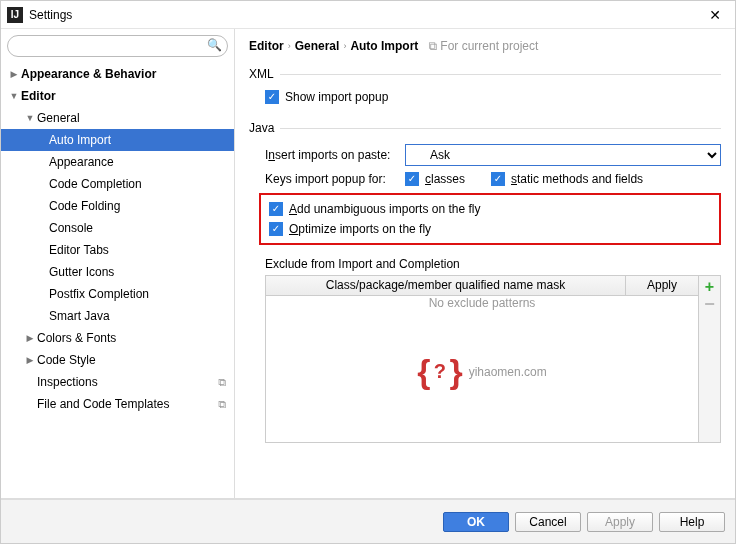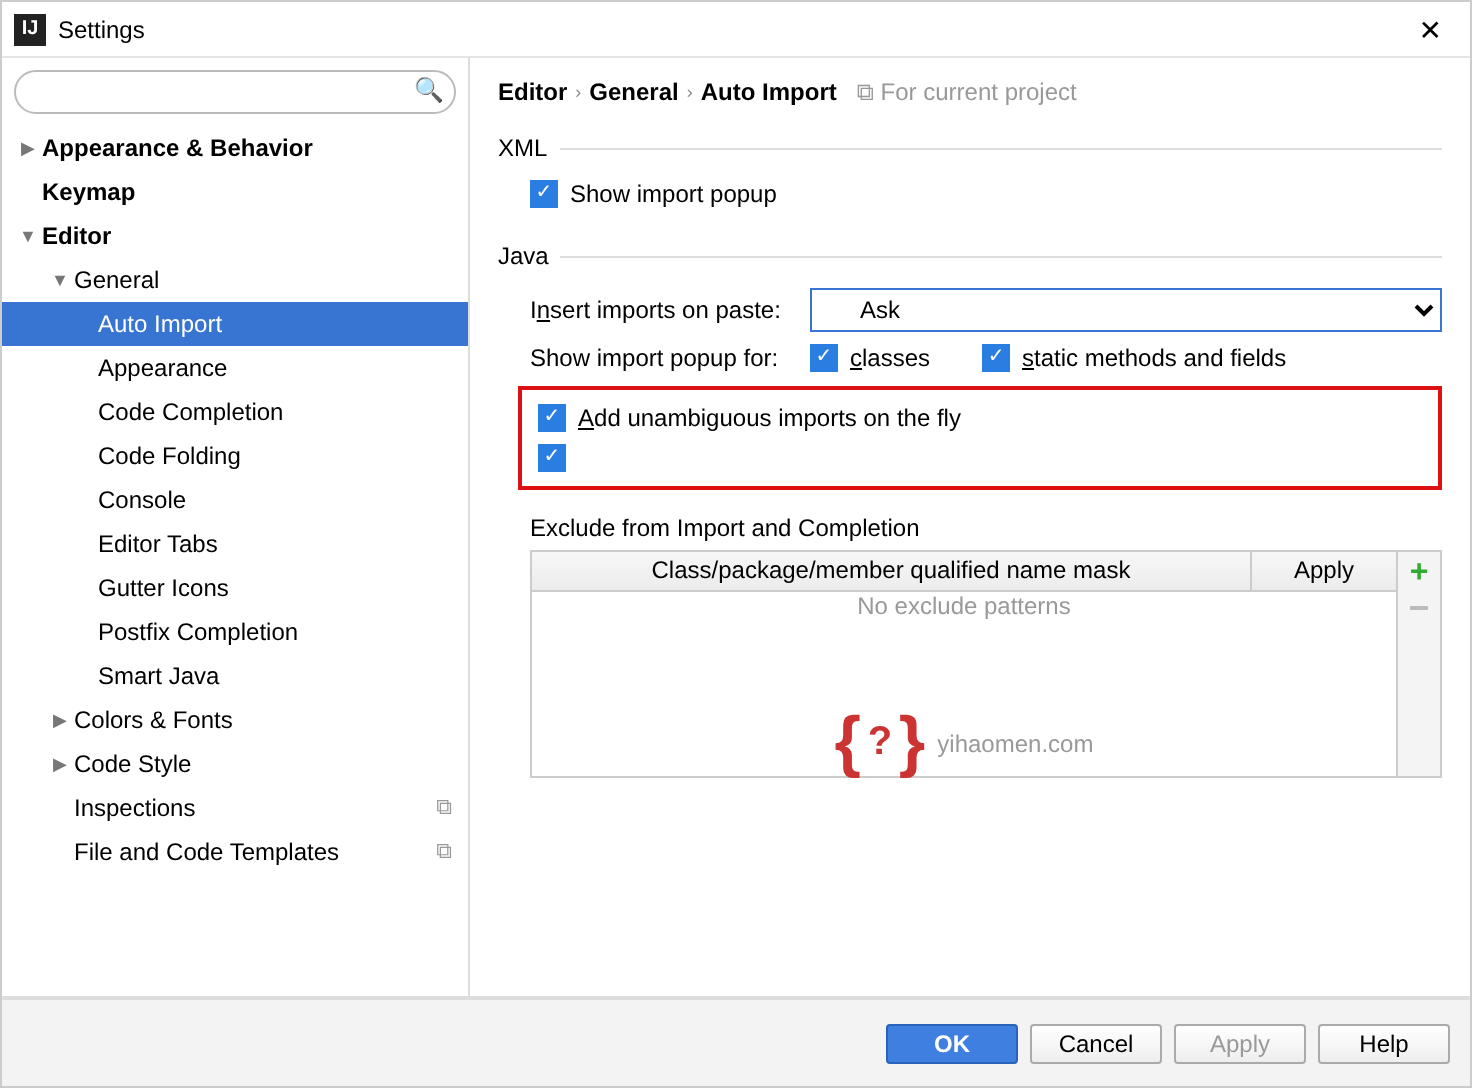--- a/index.html
+++ b/index.html
@@ -32,21 +32,21 @@
 .group-label { position: relative; margin-top: 4px; margin-bottom: 6px; }
 .group-label::after { content: ""; position: absolute; left: 28px; right: 0; top: 50%; border-top: 1px solid #ddd; }
 .group-label.java::after { left: 28px; }
 .group-label span { background: #fff; position: relative; z-index: 1; padding-right: 6px; }
 .row { display: flex; align-items: center; padding: 3px 0 3px 16px; gap: 6px; }
 .chk { width: 14px; height: 14px; background: #2a7de1; border: 1px solid #2a7de1; display: flex; align-items: center; justify-content: center; color: #fff; font-size: 10px; line-height: 1; }
 .select-wrap { flex: 1; }
 select.combo { width: 100%; border: 1px solid #3874d1; background: #fff; height: 22px; padding-left: 20px; }
 .highlight-box { border: 2px solid #d11; padding: 4px 2px; margin: 4px 0 6px 10px; }
 .exclude-hdr { margin: 6px 0 4px 16px; }
-.exclude-table { margin-left: 16px; border: 1px solid #ccc; height: 114px; display: flex; }
+.exclude-table { margin-left: 16px; border: 1px solid #ccc; height: 168px; display: flex; }
 .exclude-left { flex: 1; display: flex; flex-direction: column; }
 .exclude-headers { display: flex; background: linear-gradient(#f7f7f7,#ececec); border-bottom: 1px solid #ccc; height: 20px; }
 .col-h { text-align: center; padding: 2px 0; }
 .col-h.c1 { flex: 1; border-right: 1px solid #ccc; }
 .col-h.c2 { width: 72px; }
 .exclude-body { flex: 1; display: flex; align-items: flex-start; justify-content: center; color: #999; position: relative; }
 .exclude-btns { width: 22px; border-left: 1px solid #ccc; background: #f4f4f4; display: flex; flex-direction: column; align-items: center; }
 .plus { color: #3a3; font-size: 16px; font-weight: bold; padding: 2px 0; }
 .minus { color: #bbb; font-size: 18px; font-weight: bold; padding: 0; line-height: 12px; }
 .watermark { position: absolute; top: 56px; left: 50%; transform: translateX(-50%); display: flex; align-items: center; gap: 6px; color: #999; font-size: 22px; font-family: Georgia, serif; }
@@ -75,24 +75,20 @@
           <input type="text" placeholder="" style="">
           <span class="search-icon">🔍</span>
         </div>
       </div>
       <div class="tree">
         <div class="tree-item depth0">
             <span class="arrow">▶</span>
             <span class="bold">Appearance &amp; Behavior</span>
           </div>
         <div class="tree-item depth0">
-            <span class="arrow"></span>
-            <span class="bold">Keymap</span>
-          </div>
-        <div class="tree-item depth0">
             <span class="arrow">▼</span>
             <span class="bold">Editor</span>
           </div>
         <div class="tree-item depth1">
             <span class="arrow">▼</span>
             <span>General</span>
           </div>
         <div class="tree-item depth2 selected">
             <span>Auto Import</span>
           </div>
@@ -162,35 +158,36 @@
       <div class="row">
         <span style="width:134px;"><span>I</span><span class="und">n</span><span>sert imports on paste:</span></span>
         <div class="select-wrap">
           <select class="combo">
             <option>Ask</option>
           </select>
         </div>
       </div>
 
       <div class="row">
-        <span style="width:134px;">Show import popup for:</span>
+        <span style="width:134px;">Keys import popup for:</span>
         <span class="chk">✓</span>
         <span><span class="und">c</span><span>lasses</span></span>
         <span style="width:14px;"></span>
         <span class="chk">✓</span>
         <span><span class="und">s</span><span>tatic methods and fields</span></span>
       </div>
 
       <div class="highlight-box">
         <div class="row" style="padding-left:6px;">
           <span class="chk">✓</span>
           <span><span class="und">A</span><span>dd unambiguous imports on the fly</span></span>
         </div>
         <div class="row" style="padding-left:6px;">
           <span class="chk">✓</span>
+          <span><span class="und">O</span><span>ptimize imports on the fly</span></span>
         </div>
       </div>
 
       <div class="exclude-hdr">Exclude from Import and Completion</div>
 
       <div class="exclude-table">
         <div class="exclude-left">
           <div class="exclude-headers">
             <div class="col-h c1">Class/package/member qualified name mask</div>
             <div class="col-h c2">Apply</div>

